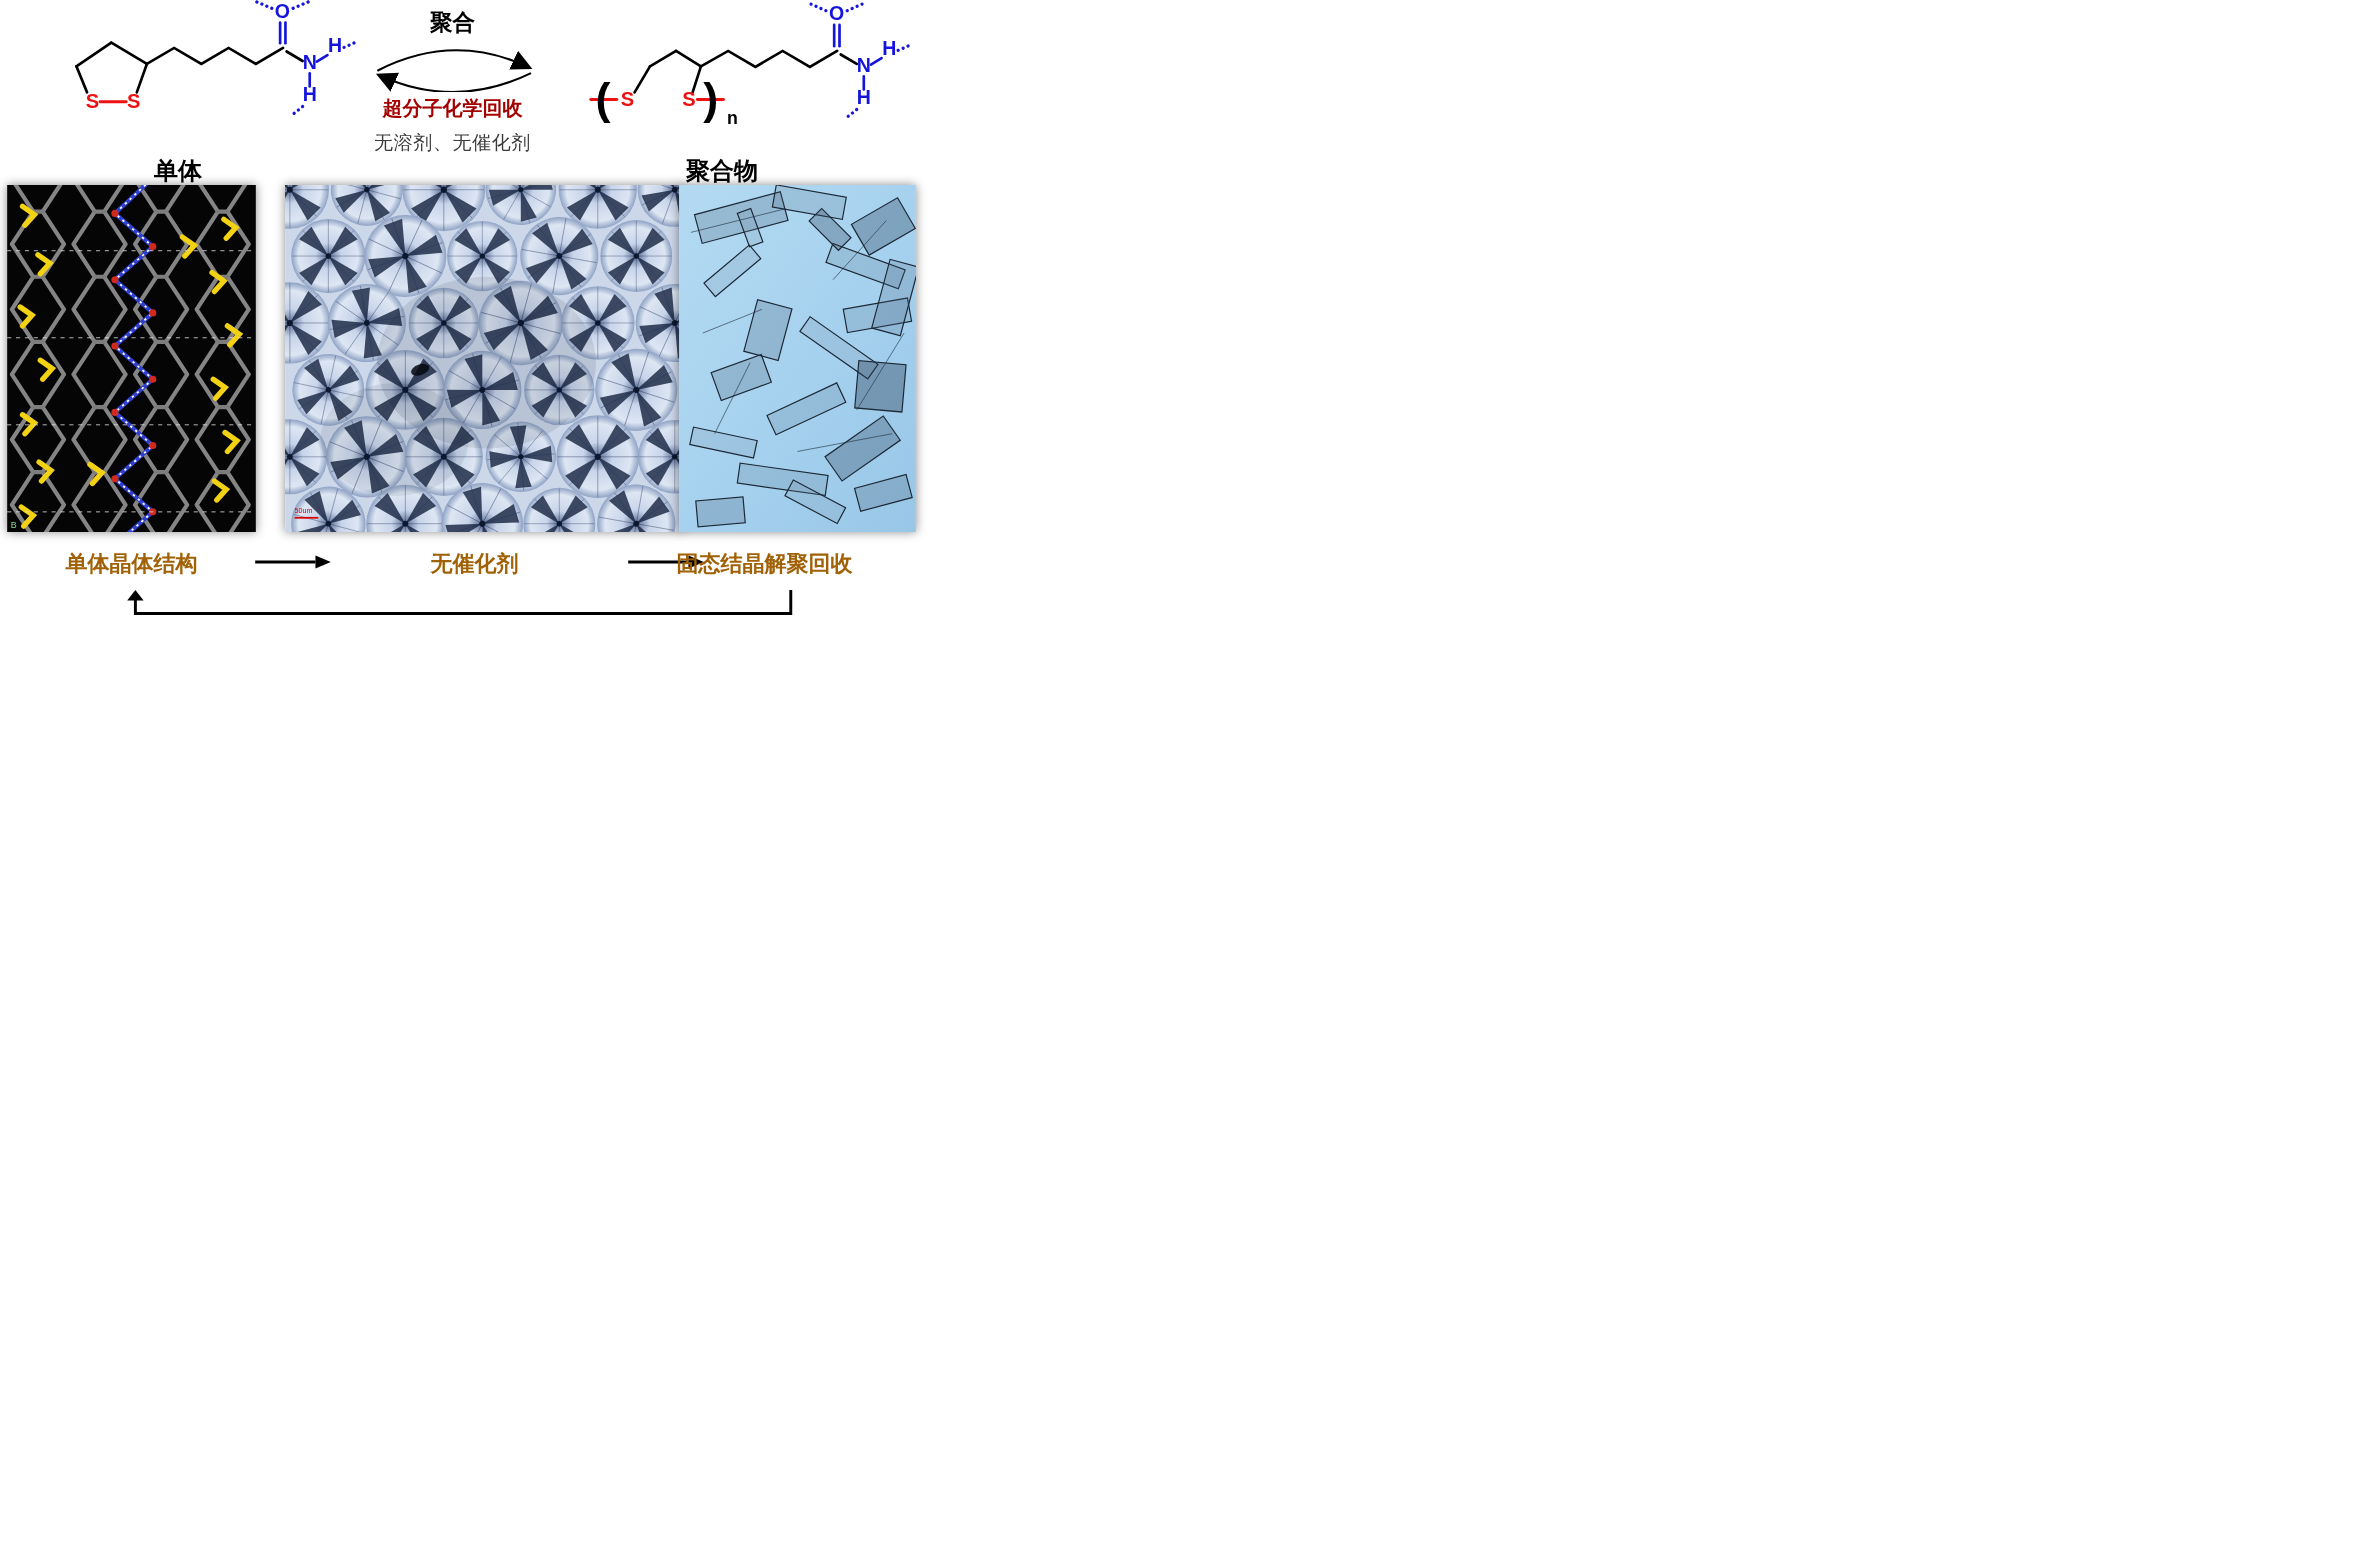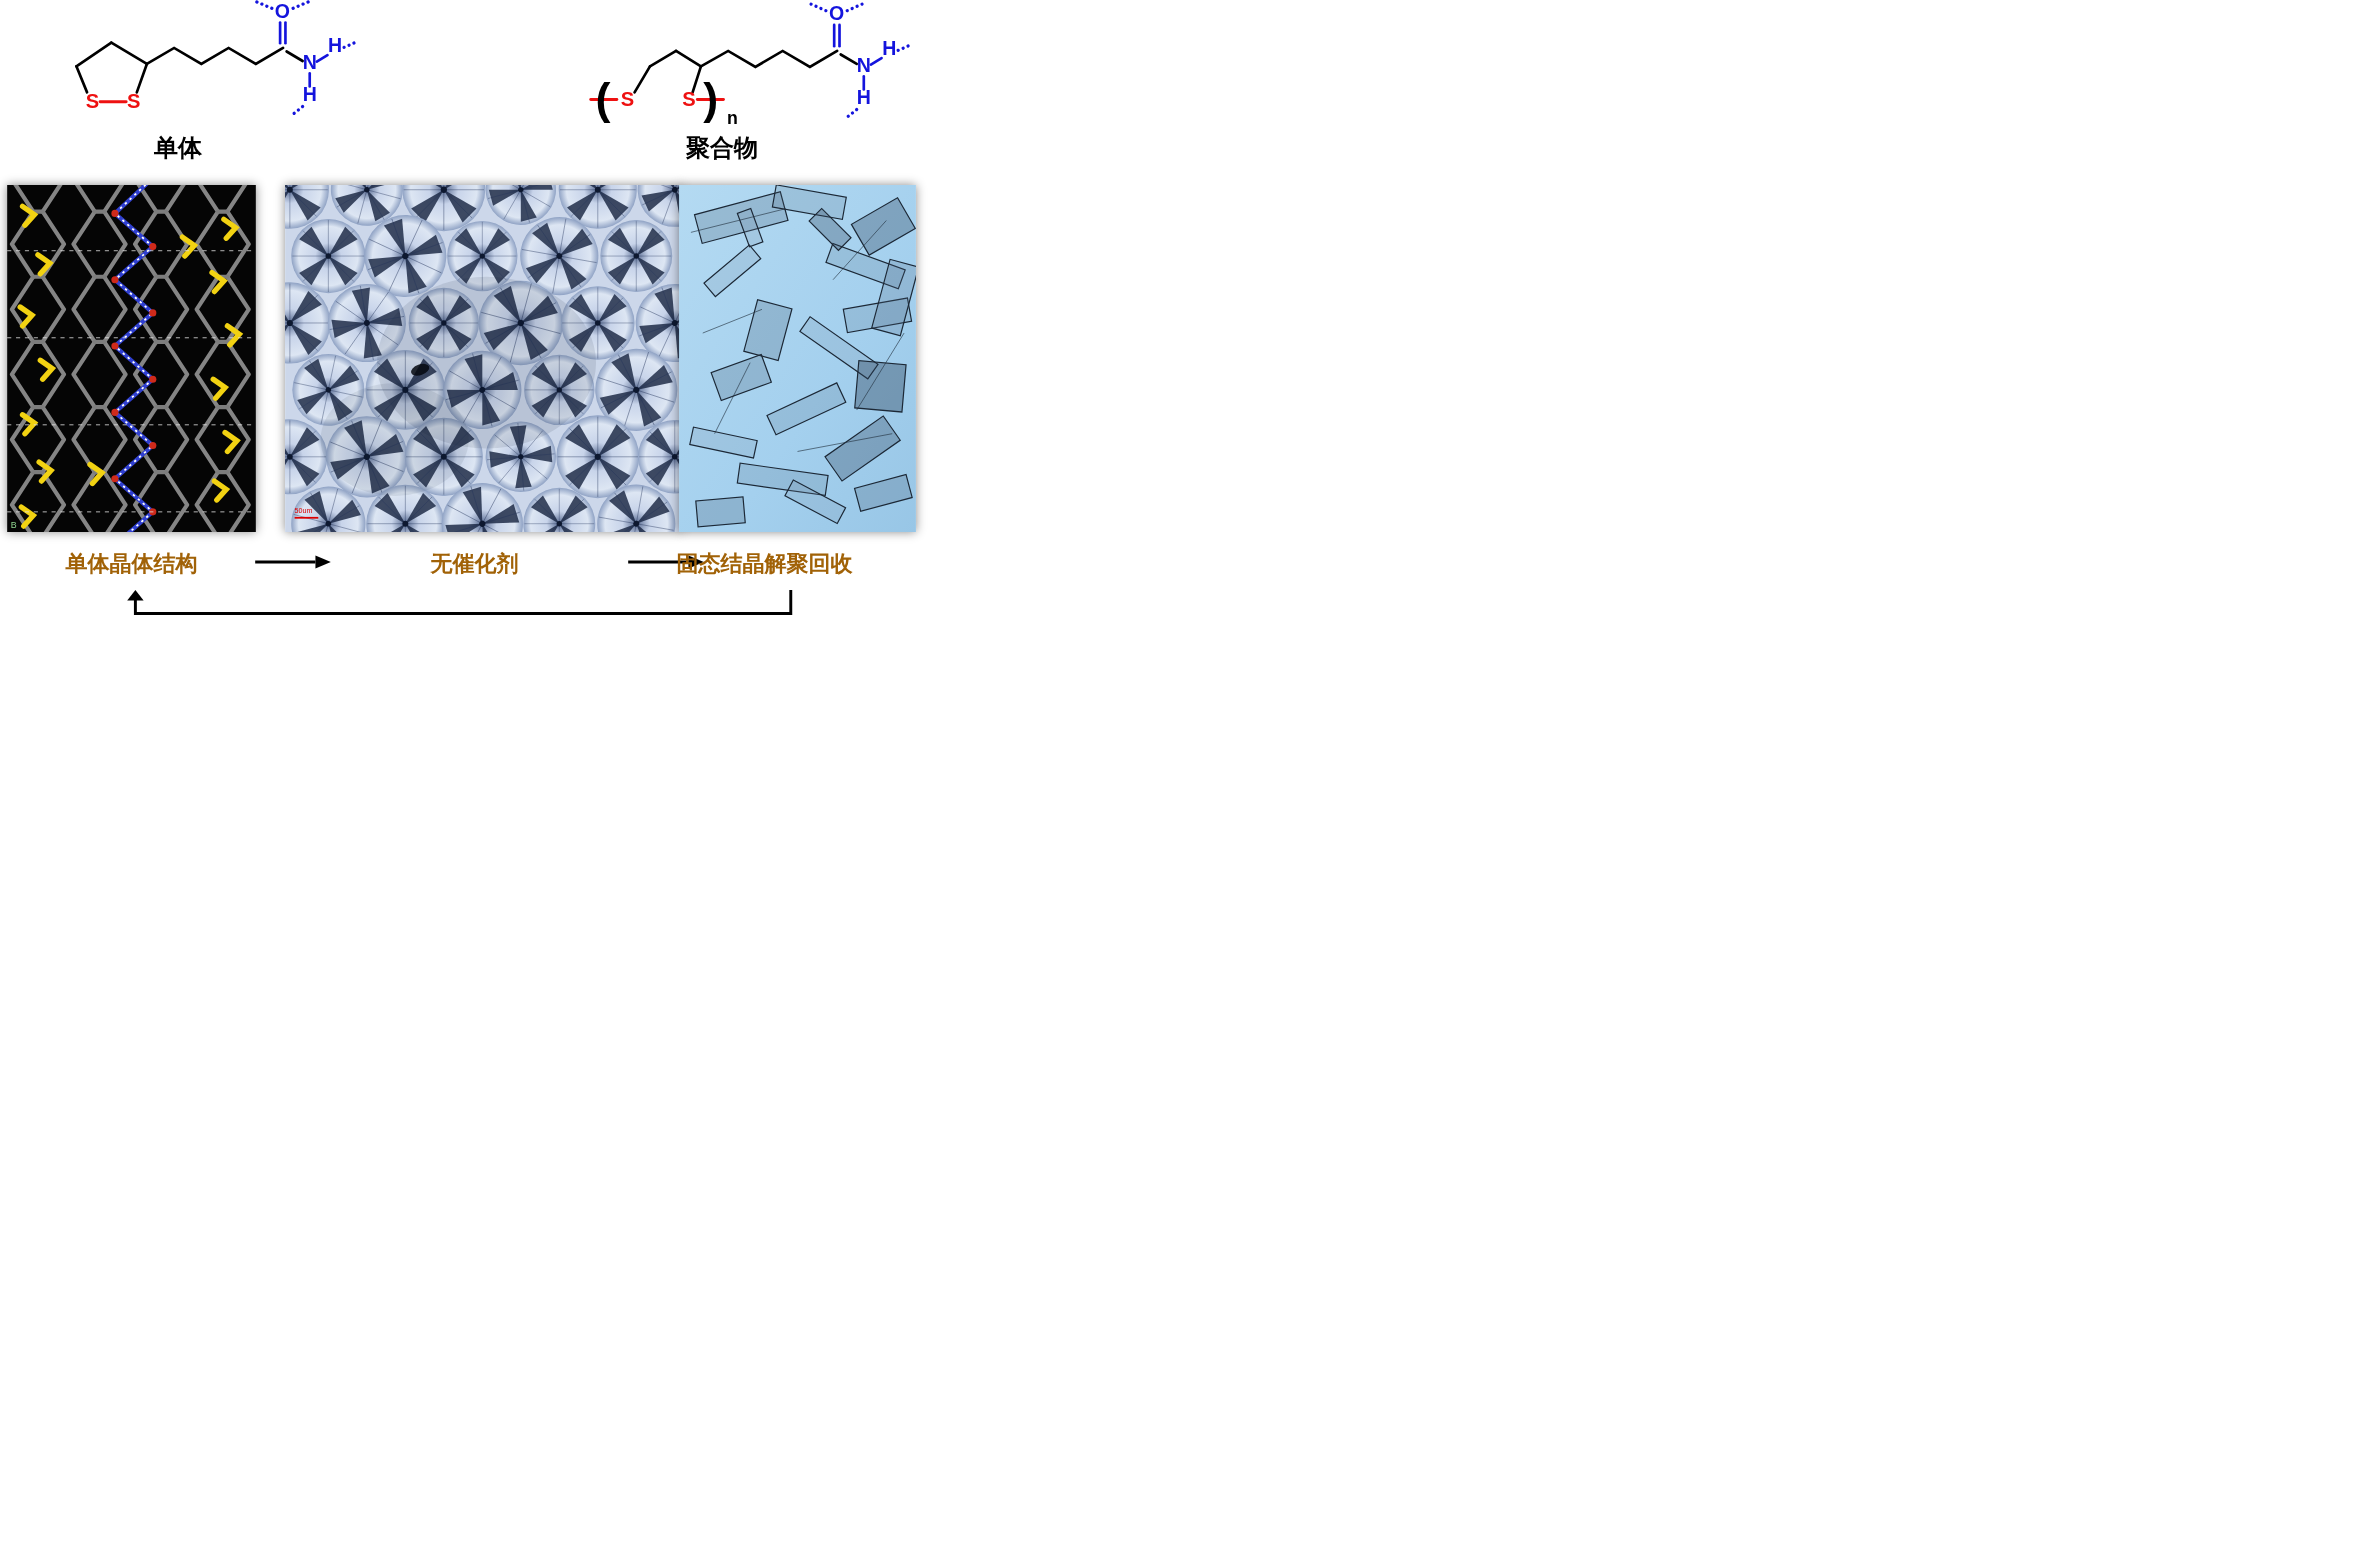--- a/index.html
+++ b/index.html
@@ -1,21 +1,21 @@
 <!DOCTYPE html>
 <html style="font-size:9.5px"><head>
 <meta charset="utf-8">
 <style>
   html,body{margin:0;padding:0;background:#ffffff;}
   #fig{position:relative;width:946px;height:626px;background:#ffffff;overflow:hidden;
        font-family:"Liberation Sans",sans-serif;}
   .abs{position:absolute;}
   .cn{font-family:"Liberation Sans",sans-serif;color:#000;}
   .cn-title{font-size:22.5px;font-weight:700;text-align:center;}
-  .cn-label{font-size:24px;font-weight:700;text-align:center;}
+  .cn-label{font-size:24px;font-weight:700;text-align:center;margin-top:23px;}
   .cn-red{font-size:20px;font-weight:700;color:#a40000;text-align:center;}
   .cn-cond{font-size:19px;color:#3a3a3a;text-align:center;letter-spacing:0.6px;}
   .caption{font-size:22px;font-weight:700;text-align:center;color:#a16207;}
   
   .bond{stroke:#000;stroke-width:4.5;stroke-linecap:round;fill:none;}
   .bondB{stroke:#1414dd;stroke-width:4.5;stroke-linecap:round;fill:none;}
   .bondR{stroke:#ee1111;stroke-width:5;stroke-linecap:round;fill:none;}
   .atomR{fill:#ee1111;font-size:34px;font-weight:700;text-anchor:middle;}
   .atomB{fill:#1414dd;font-size:33px;font-weight:700;text-anchor:middle;}
   .hb{stroke:#1414dd;stroke-width:5.5;stroke-linecap:round;stroke-dasharray:0.1 9;fill:none;}
@@ -67,20 +67,34 @@
         <line class="hb" x1="398" y1="14" x2="372" y2="3"></line>
         <line class="hb" x1="434" y1="14" x2="460" y2="3"></line>
         <line class="hb" x1="520" y1="80" x2="543" y2="70"></line>
         <line class="hb" x1="450" y1="180" x2="430" y2="196"></line>
       </g>
     </g>
   </svg>
 
   <div class="abs cn cn-label" style="left:101px;top:132px;width:154px;">单体</div>
 
+  <div class="abs" style="left:350px;top:7.1px;width:205px;">
+    <div class="cn cn-title">聚合</div>
+    <svg width="178" height="52" viewBox="0 0 300 88" style="display:block;margin:2.4px auto 0;">
+      <defs>
+        <marker id="ah" markerWidth="11" markerHeight="11" refX="8" refY="5" orient="auto">
+          <path d="M0,0 L10,5 L0,10 Z" fill="#000"></path>
+        </marker>
+      </defs>
+      <path d="M22,52 Q150,-14 278,46" stroke="#000" stroke-width="3.5" fill="none" marker-end="url(#ah)"></path>
+      <path d="M282,56 Q154,118 26,60" stroke="#000" stroke-width="3.5" fill="none" marker-end="url(#ah)"></path>
+    </svg>
+    <div class="cn cn-red" style="margin-top:2.4px;">超分子化学回收</div>
+    <div class="cn cn-cond" style="margin-top:8.3px;">无溶剂、无催化剂</div>
+  </div>
 
   <svg class="abs" style="left:587px;top:0;" width="338" height="154" viewBox="0 0 570 260">
 
     <g>
       <line class="bondR" x1="6" y1="168" x2="50" y2="168"></line>
       <text class="paren" x="14" y="192">(</text>
       <text class="atomR" x="68" y="179">S</text>
       <line class="bond" x1="80" y1="156" x2="106" y2="112"></line>
       <line class="bond" x1="106" y1="112" x2="150" y2="86"></line>
       <line class="bond" x1="150" y1="86" x2="192" y2="112"></line>

